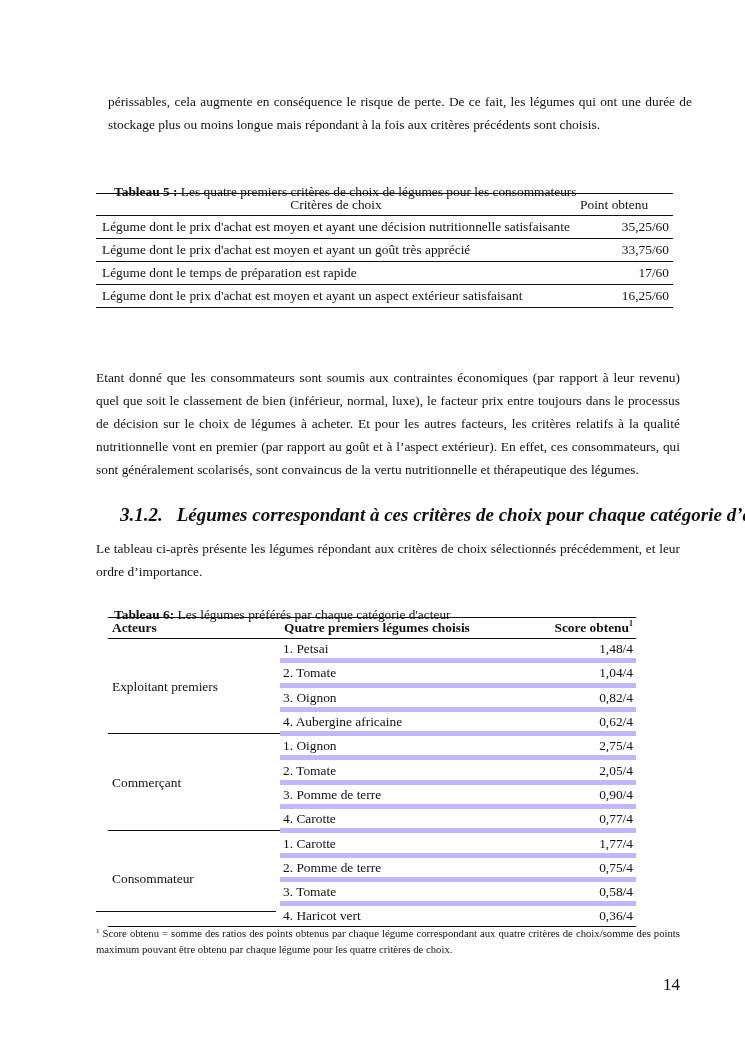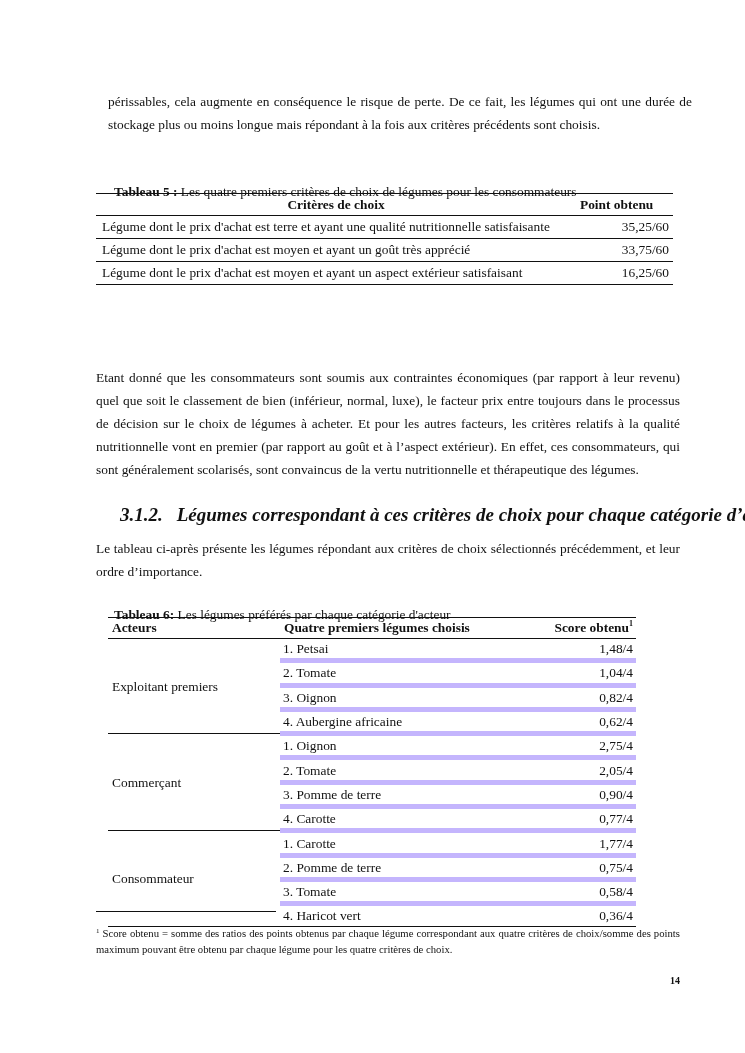--- a/index.html
+++ b/index.html
@@ -7,21 +7,21 @@
       font-family: "Liberation Serif", "DejaVu Serif", serif; color: #111; }
     .page { position: absolute; left: 96px; top: 90px; width: 584px; font-size: 13.4px; line-height: 23px; }
     p { margin: 0; text-align: justify; }
     .p1 { position: absolute; top: 0; left: 12px; width: 584px; }
     .caption { font-size: 13.4px; line-height: 16px; margin-top: 15px; }
     .caption b { font-weight: bold; }
 
     .cap5 { position: absolute; left: 18px; top: 79px; }
     table { border-collapse: collapse; font-size: 13.4px; }
     .t5 { position: absolute; left: 0; top: 103px; width: 577px; }
-    .t5 th { font-weight: bold; border-top: 1.5px solid #111; border-bottom: 1.5px solid #111; height: 21px; padding: 0 4px; line-height: 21px; }
+    .t5 th { font-weight: normal; border-top: 1.5px solid #111; border-bottom: 1.5px solid #111; height: 21px; padding: 0 4px; line-height: 21px; }
     .t5 td { border-bottom: 1px solid #111; padding: 0 4px 0 6px; line-height: 22px; vertical-align: middle; }
     .t5 tr:last-child td { border-bottom: 1.5px solid #111; }
     .t5 .c2 { text-align: right; white-space: nowrap; }
     .t5 th.c1 { text-align: center; }
     .t5 th.c2 { text-align: left; }
     .t5 tr.single td { height: 22px; }
 
     .p2 { position: absolute; top: 276px; left: 0; width: 584px; }
     .h3 { position: absolute; top: 416px; left: 24px; font-weight: bold; font-style: italic; font-size: 19px; line-height: 18px; white-space: nowrap; }
     .h3 .num { margin-right: 14px; }
@@ -36,47 +36,51 @@
     .t6 td.actor { padding-left: 4px; vertical-align: middle; }
     .t6 td.veg, .t6 td.score { border-bottom: 5px solid #c4b5fd; }
     .t6 td.score { text-align: right; }
     .t6 tr.last td { border-bottom: 1.5px solid #111; }
     .t6 td.actor.grp { border-bottom: 1px solid #111; }
     .t6 td.actor.grp.final { border-bottom: 1.5px solid #111; }
 
     .fn-rule { position: absolute; left: 96px; top: 911px; width: 180px; border-top: 1px solid #111; }
     .footnote { position: absolute; left: 96px; top: 925px; width: 584px; font-size: 10.7px; line-height: 16px; text-align: justify; }
     .footnote sup { font-size: 7px; vertical-align: 4px; line-height: 0; margin-right: 3px; }
-    .pagenum { position: absolute; right: 65px; top: 975px; font-size: 10px; font-weight: bold; }
+    .pagenum { position: absolute; right: 65px; top: 975px; font-size: 17px; }
   </style>
 </head>
 <body>
 
 <div class="page">
   <p class="p1">périssables, cela augmente en conséquence le risque de perte. De ce fait, les légumes qui ont une durée de stockage plus ou moins longue mais répondant à la fois aux critères précédents sont choisis.</p>
 
   <div class="caption cap5">
     <b>Tableau 5 :</b><span> Les quatre premiers critères de choix de légumes pour les consommateurs</span>
   </div>
 
   <table class="t5">
     <thead>
       <tr>
         <th class="c1">Critères de choix</th>
         <th class="c2">Point obtenu</th>
       </tr>
     </thead>
     <tbody>
       <tr>
-        <td class="c1" style="width:470px">Légume dont le prix d'achat est terre et ayant une qualité nutritionnelle satisfaisante</td>
+        <td class="c1" style="width:470px">Légume dont le prix d'achat est moyen et ayant une décision nutritionnelle satisfaisante</td>
         <td class="c2">35,25/60</td>
       </tr>
       <tr class="single">
         <td class="c1">Légume dont le prix d'achat est moyen et ayant un goût très apprécié</td>
         <td class="c2">33,75/60</td>
+      </tr>
+      <tr class="single">
+        <td class="c1">Légume dont le temps de préparation est rapide</td>
+        <td class="c2">17/60</td>
       </tr>
       <tr>
         <td class="c1">Légume dont le prix d'achat est moyen et ayant un aspect extérieur satisfaisant</td>
         <td class="c2">16,25/60</td>
       </tr>
     </tbody>
   </table>
 
   <p class="p2">Etant donné que les consommateurs sont soumis aux contraintes économiques (par rapport à leur revenu) quel que soit le classement de bien (inférieur, normal, luxe), le facteur prix entre toujours dans le processus de décision sur le choix de légumes à acheter. Et pour les autres facteurs, les critères relatifs à la qualité nutritionnelle vont en premier (par rapport au goût et à l’aspect extérieur). En effet, ces consommateurs, qui sont généralement scolarisés, sont convaincus de la vertu nutritionnelle et thérapeutique des légumes.</p>
 

